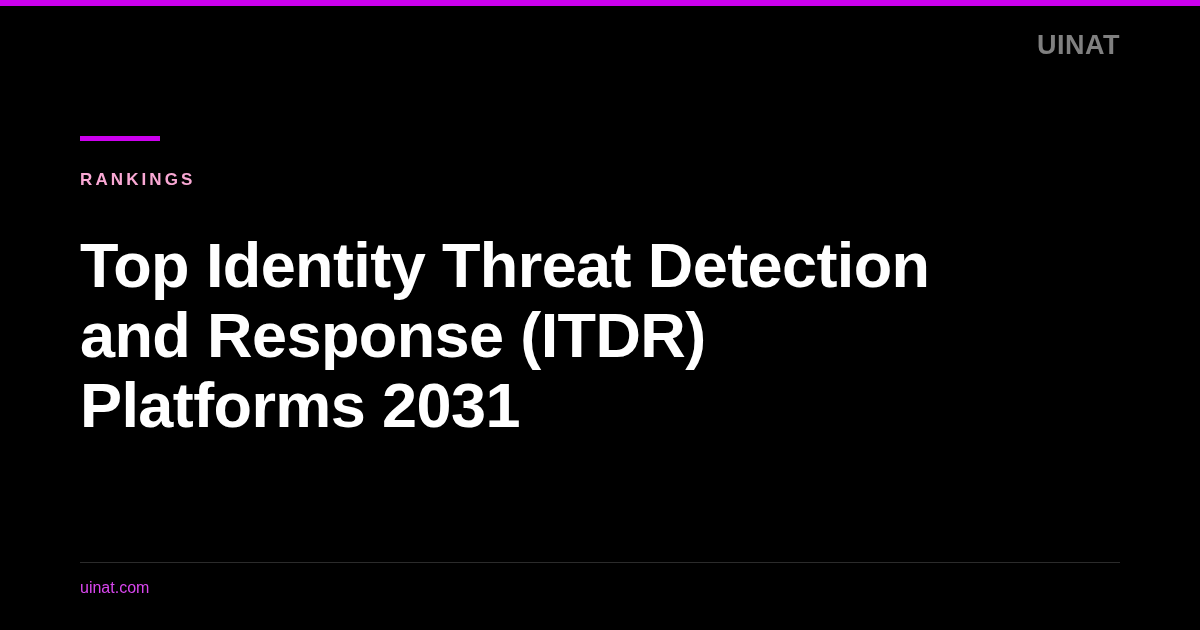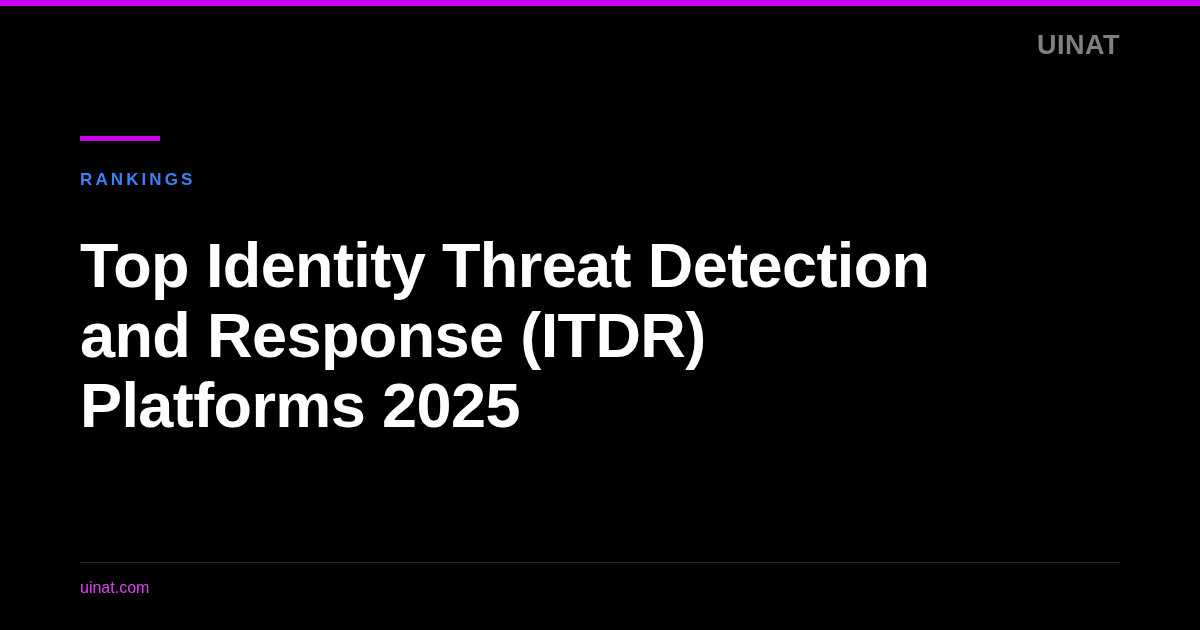--- a/index.html
+++ b/index.html
@@ -52,21 +52,21 @@
   .eyebrow-dash {
     width: 80px;
     height: 5px;
     background: #cc00ee;
     margin: 0 0 30px 0;
   }
 
   .eyebrow-label {
     font-size: 17px;
     font-weight: bold;
-    color: #3b82f6;
+    color: #f9a8d4;
     letter-spacing: 3.1px;
     line-height: 1;
     margin: 0 0 42px 0;
   }
 
   .headline {
     font-size: 63px;
     font-weight: bold;
     color: #ffffff;
     line-height: 70px;
@@ -101,21 +101,21 @@
   <div class="top-accent-bar"></div>
 
   <div class="brand-logo">UINAT</div>
 
   <div class="content">
 
     <div class="eyebrow-dash"></div>
 
     <div class="eyebrow-label">RANKINGS</div>
 
-    <h1 class="headline">Top Identity Threat Detection and Response (ITDR) Platforms 2025</h1>
+    <h1 class="headline">Top Identity Threat Detection and Response (ITDR) Platforms 2031</h1>
 
   </div>
 
   <div class="footer-divider"></div>
 
   <div class="footer-url">uinat.com</div>
 
 </div>
 
 </body></html>

